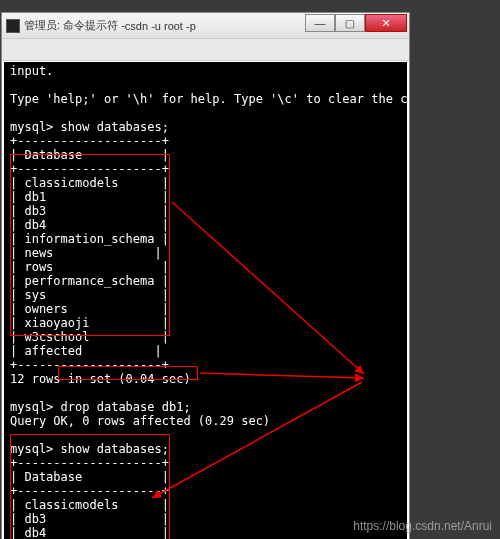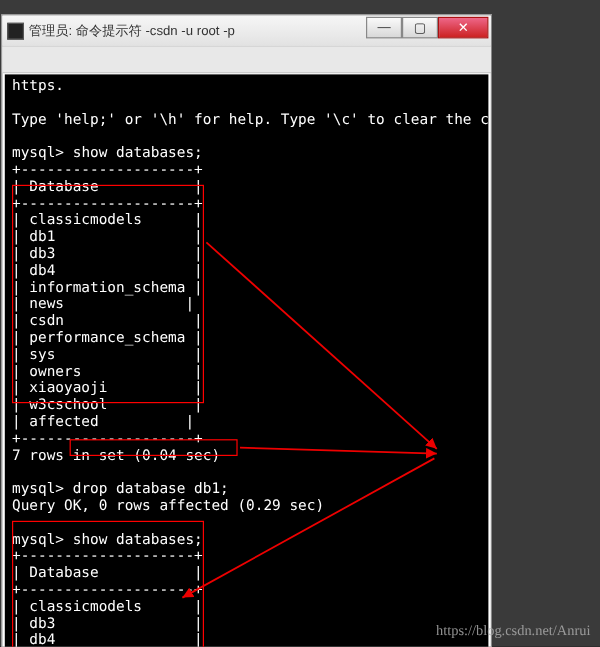--- a/index.html
+++ b/index.html
@@ -87,21 +87,21 @@
   svg.arrows {
     position: absolute; left: 0; top: 0;
     width: 100%; height: 100%;
     pointer-events: none;
   }
   .watermark {
     position: absolute;
     right: 8px; bottom: 6px;
     color: #aaa;
     font-size: 12px;
-    font-family: Liberation Serif, serif;
+    font-family: Liberation Sans, sans-serif;
     opacity: .85;
   }
 </style>
 </head>
 <body>
 
 <div class="window">
 
   <div class="titlebar">
     <span class="app-icon"></span>
@@ -109,43 +109,43 @@
     <span>csdn -u root -p</span>
     <div class="win-btns">
       <div class="win-btn">—</div>
       <div class="win-btn">▢</div>
       <div class="win-btn close">✕</div>
     </div>
   </div>
 
   <div class="tabbar"></div>
 
-  <div class="terminal"><span>https.</span>
+  <div class="terminal"><span>input.</span>
 
 <span>Type 'help;' or '\h' for help. Type '\c' to clear the current input statement.</span>
 
 <span>mysql&gt;</span> <span>show databases;</span>
 <span>+--------------------+</span>
 <span>| Database           |</span>
 <span>+--------------------+</span>
 <span>| classicmodels      |</span>
 <span>| db1                |</span>
 <span>| db3                |</span>
 <span>| db4                |</span>
 <span>| information_schema |</span>
 <span>| news              |</span>
-<span>| csdn               |</span>
+<span>| rows               |</span>
 <span>| performance_schema |</span>
 <span>| sys                |</span>
 <span>| owners             |</span>
 <span>| xiaoyaoji          |</span>
 <span>| w3cschool          |</span>
 <span>| affected          |</span>
 <span>+--------------------+</span>
-<span>7 rows in set (0.04 sec)</span>
+<span>12 rows in set (0.04 sec)</span>
 
 <span>mysql&gt;</span> <span>drop database db1;</span>
 <span>Query OK, 0 rows affected (0.29 sec)</span>
 
 <span>mysql&gt;</span> <span>show databases;</span>
 <span>+--------------------+</span>
 <span>| Database           |</span>
 <span>+--------------------+</span>
 <span>| classicmodels      |</span>
 <span>| db3                |</span>

